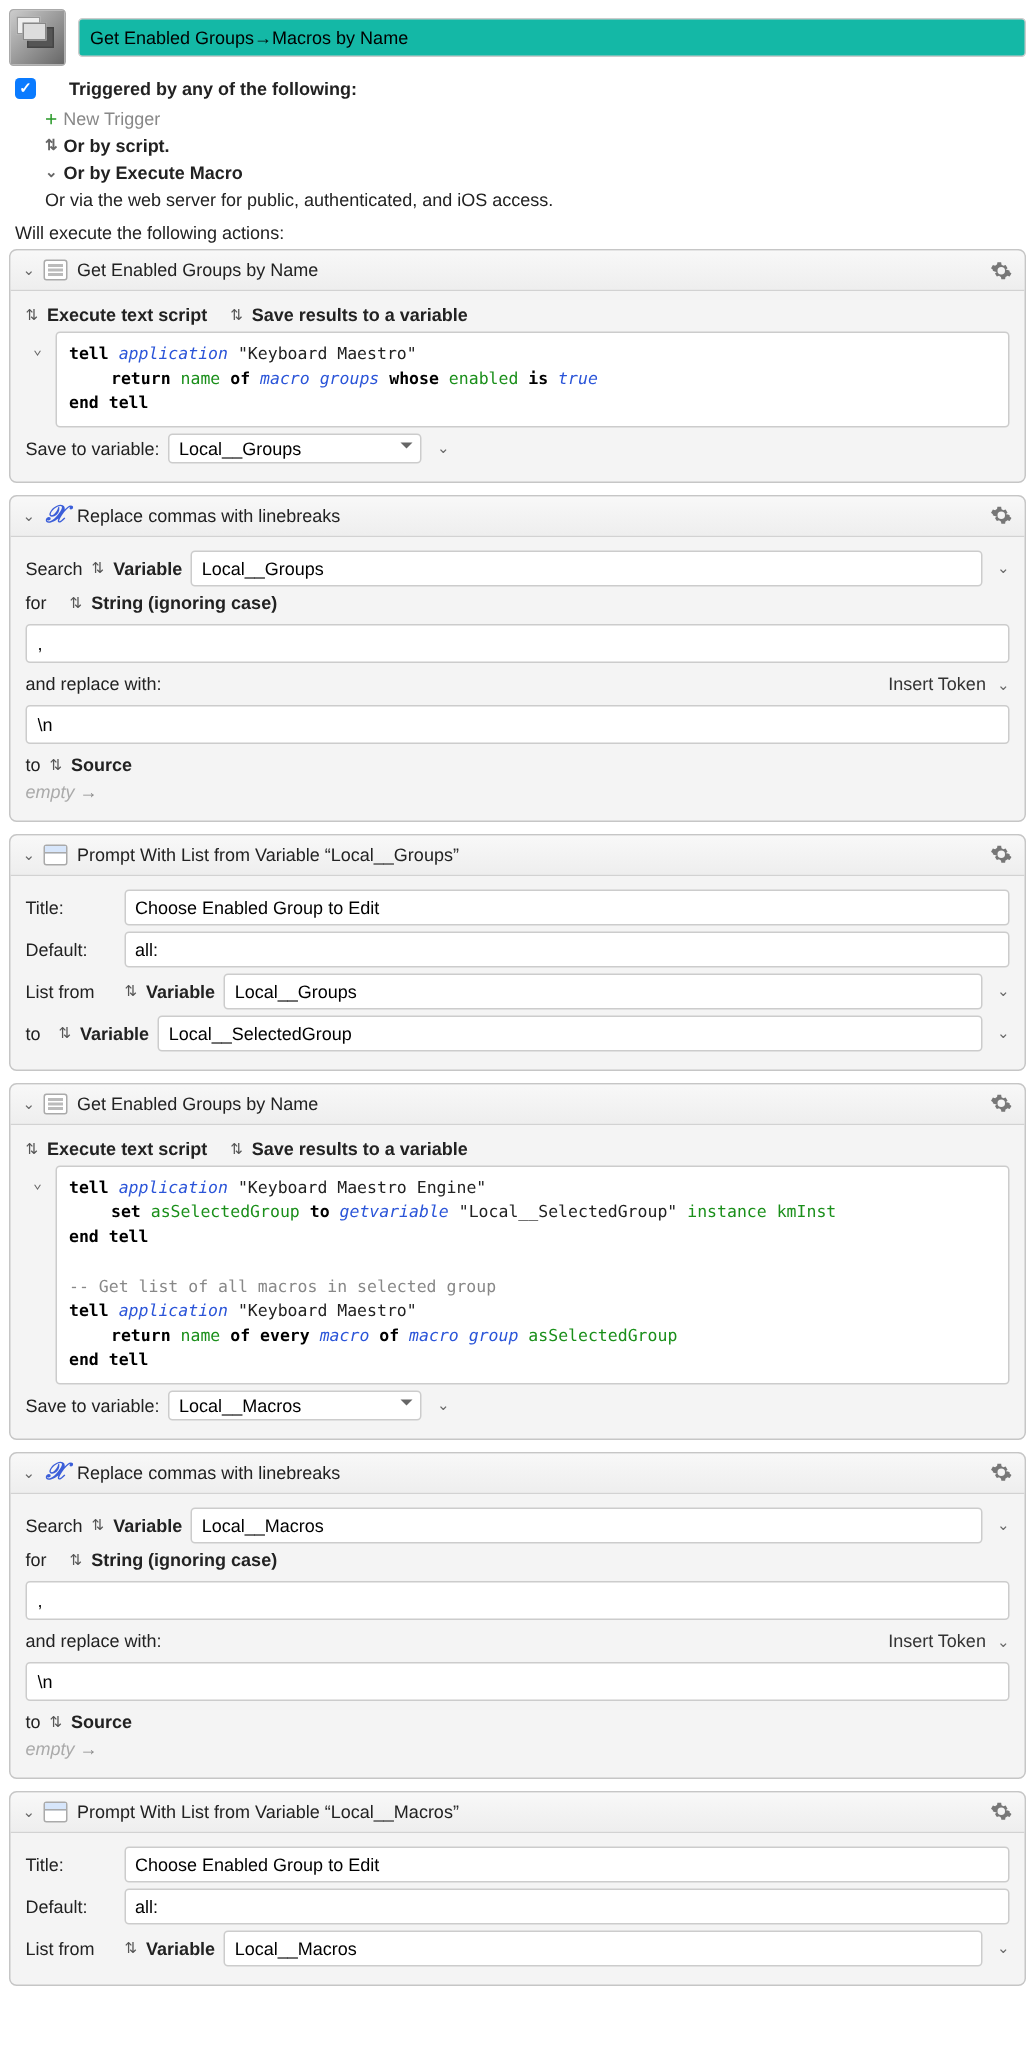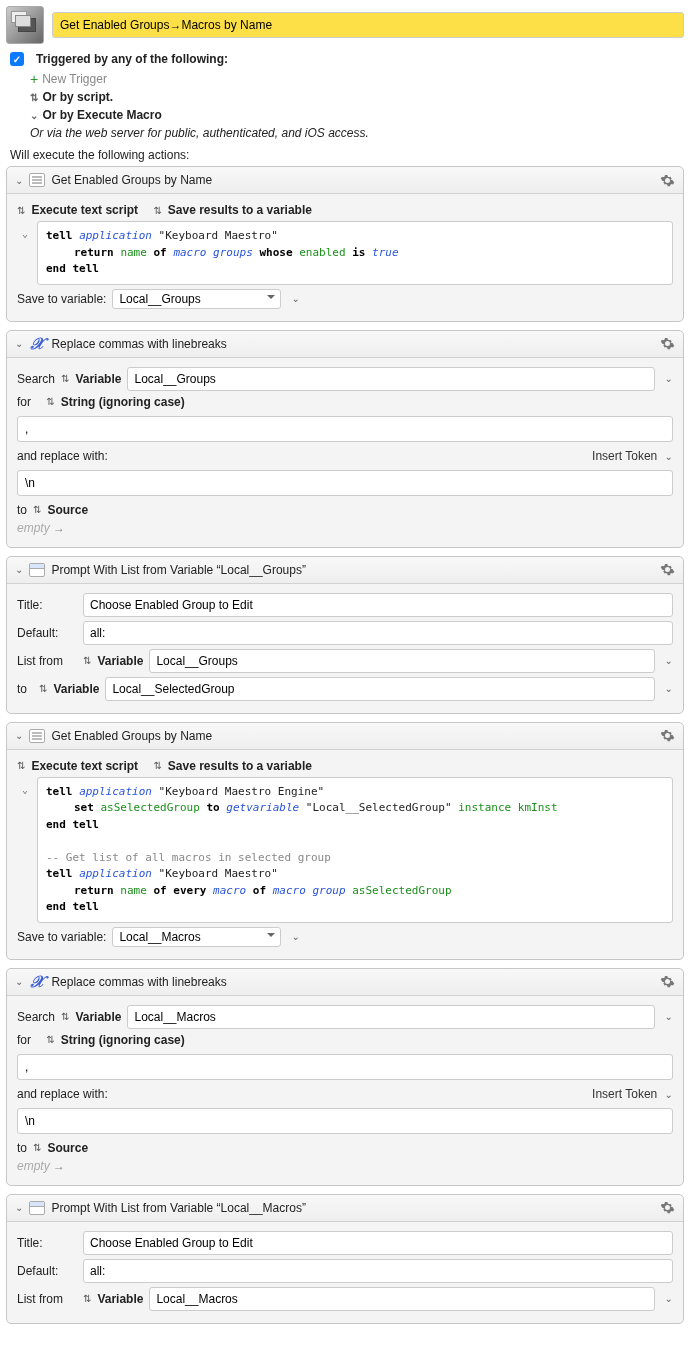--- a/index.html
+++ b/index.html
@@ -1,23 +1,23 @@
 <!DOCTYPE html>
 <html><head>
 <meta charset="utf-8">
 <style>
 * { box-sizing: border-box; margin: 0; padding: 0; }
 body { font-family: -apple-system, BlinkMacSystemFont, "Helvetica Neue", Arial, sans-serif; font-size: 12px; color: #222; background: #fff; width: 690px; padding: 6px; }
 .header-row { display: flex; align-items: center; gap: 8px; margin-bottom: 8px; }
 .app-icon { width: 38px; height: 38px; background: linear-gradient(135deg,#ccc,#666); border: 1px solid #aaa; border-radius: 3px; flex-shrink: 0; position: relative; }
 .app-icon::before { content:''; position:absolute; top:4px; left:4px; width:14px; height:10px; background:#eee; border:1px solid #999; }
 .app-icon::after { content:''; position:absolute; top:8px; left:8px; width:14px; height:10px; background:#ddd; border:1px solid #888; box-shadow:4px 4px 0 #555,4px 4px 0 1px #444; }
-.title-input { flex:1; border:1px solid #ccc; border-radius:3px; padding:5px 7px; font-size:12px; background:#fde047; }
+.title-input { flex:1; border:1px solid #ccc; border-radius:3px; padding:5px 7px; font-size:12px; background:#14b8a6; }
 .trigger-section { margin-left: 4px; margin-bottom: 8px; }
-.trigger-section .trigger-header { display:flex; gap:12px; font-weight:600; margin-bottom:6px; }
+.trigger-section .trigger-header { display:flex; gap:22px; font-weight:600; margin-bottom:6px; }
 .checkbox { width:14px; height:14px; border-radius:3px; background:#0a7bff; display:inline-flex; align-items:center; justify-content:center; color:#fff; font-size:10px; flex-shrink:0; }
 .checkbox::after { content:'✓'; }
 .sub-item { display:flex; align-items:center; gap:4px; margin-left:20px; color:#888; font-size:12px; margin-bottom:4px; }
 .sub-item.bold { color:#222; font-weight:600; }
 .sub-item .plus { color:#2a9a2a; font-size:14px; line-height:1; }
 .sub-item .dbl { font-size:10px; color:#666; }
 .sub-item .chev { font-size:10px; color:#666; }
 .execute-label { font-size:12px; margin:4px 0 4px 4px; }
 .action-card { border:1px solid #c6c6c6; border-radius:5px; background:#f4f4f4; margin-bottom:8px; }
 .action-header { display:flex; align-items:center; gap:6px; padding:5px 8px; border-bottom:1px solid #d2d2d2; background:linear-gradient(#f8f8f8,#eee); border-radius:5px 5px 0 0; }
@@ -69,21 +69,21 @@
       <span>New Trigger</span>
     </div>
   <div class="sub-item bold">
       <span class="dbl">⇅</span>
       <span>Or by script.</span>
     </div>
   <div class="sub-item bold">
       <span class="chev">⌄</span>
       <span>Or by Execute Macro</span>
     </div>
-  <div class="sub-item" style="margin-left:20px;color:#222;font-style:italic;">
+  <div class="sub-item" style="margin-left:20px;color:#222;">
       <span>Or via the web server for public, authenticated, and iOS access.</span>
     </div>
 </div>
 
 <div class="execute-label">Will execute the following actions:</div>
 
 <div class="action-card">
   <div class="action-header">
     <span class="disclose">⌄</span>
     <span class="action-icon script"></span>

